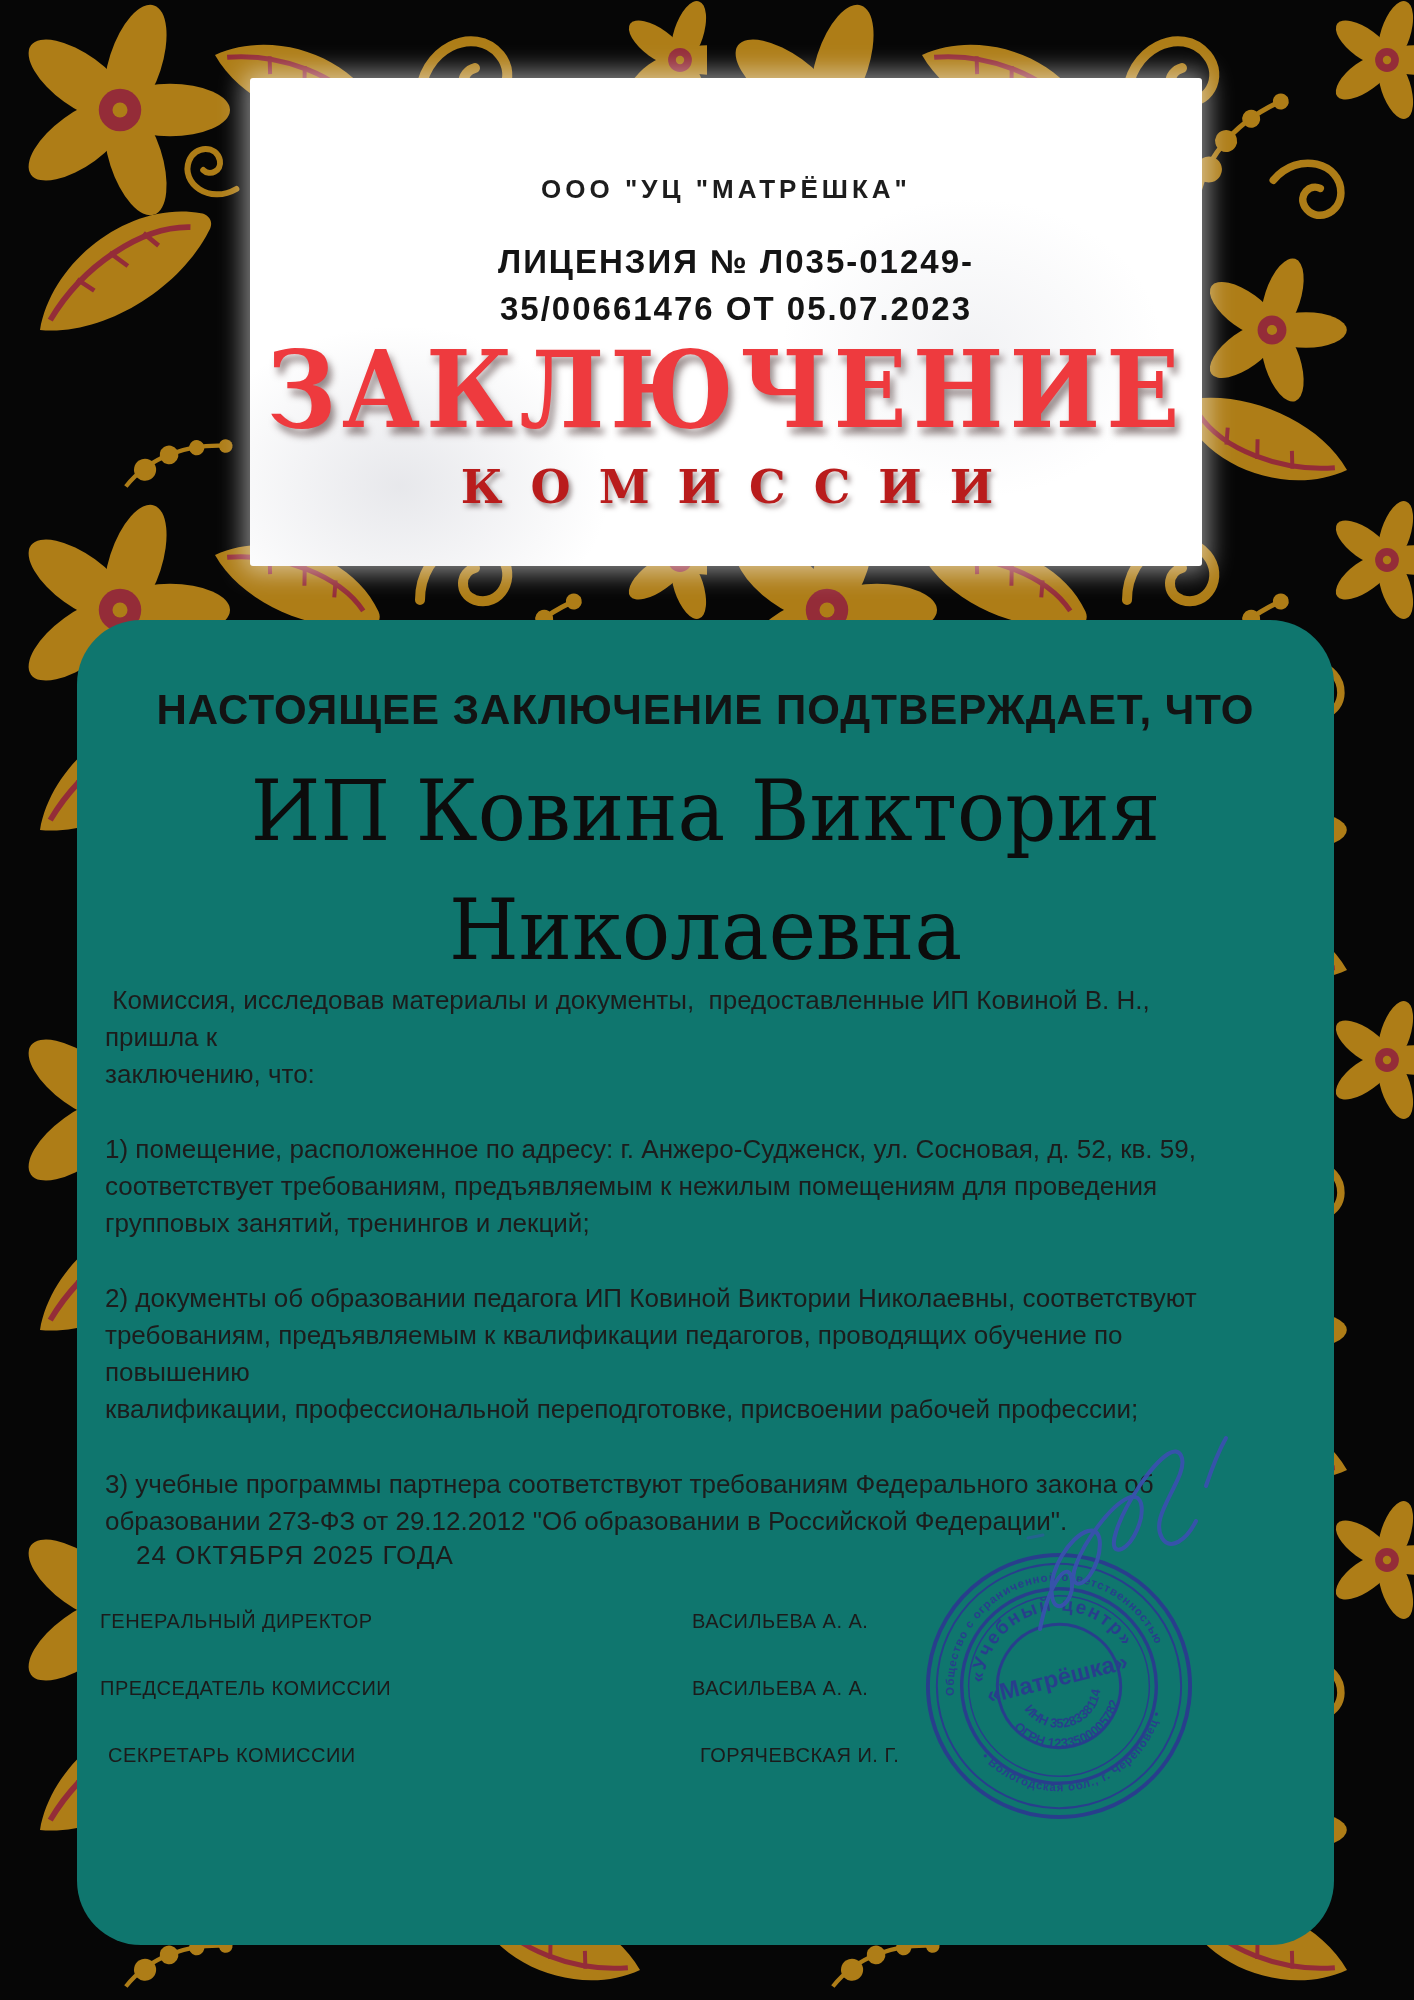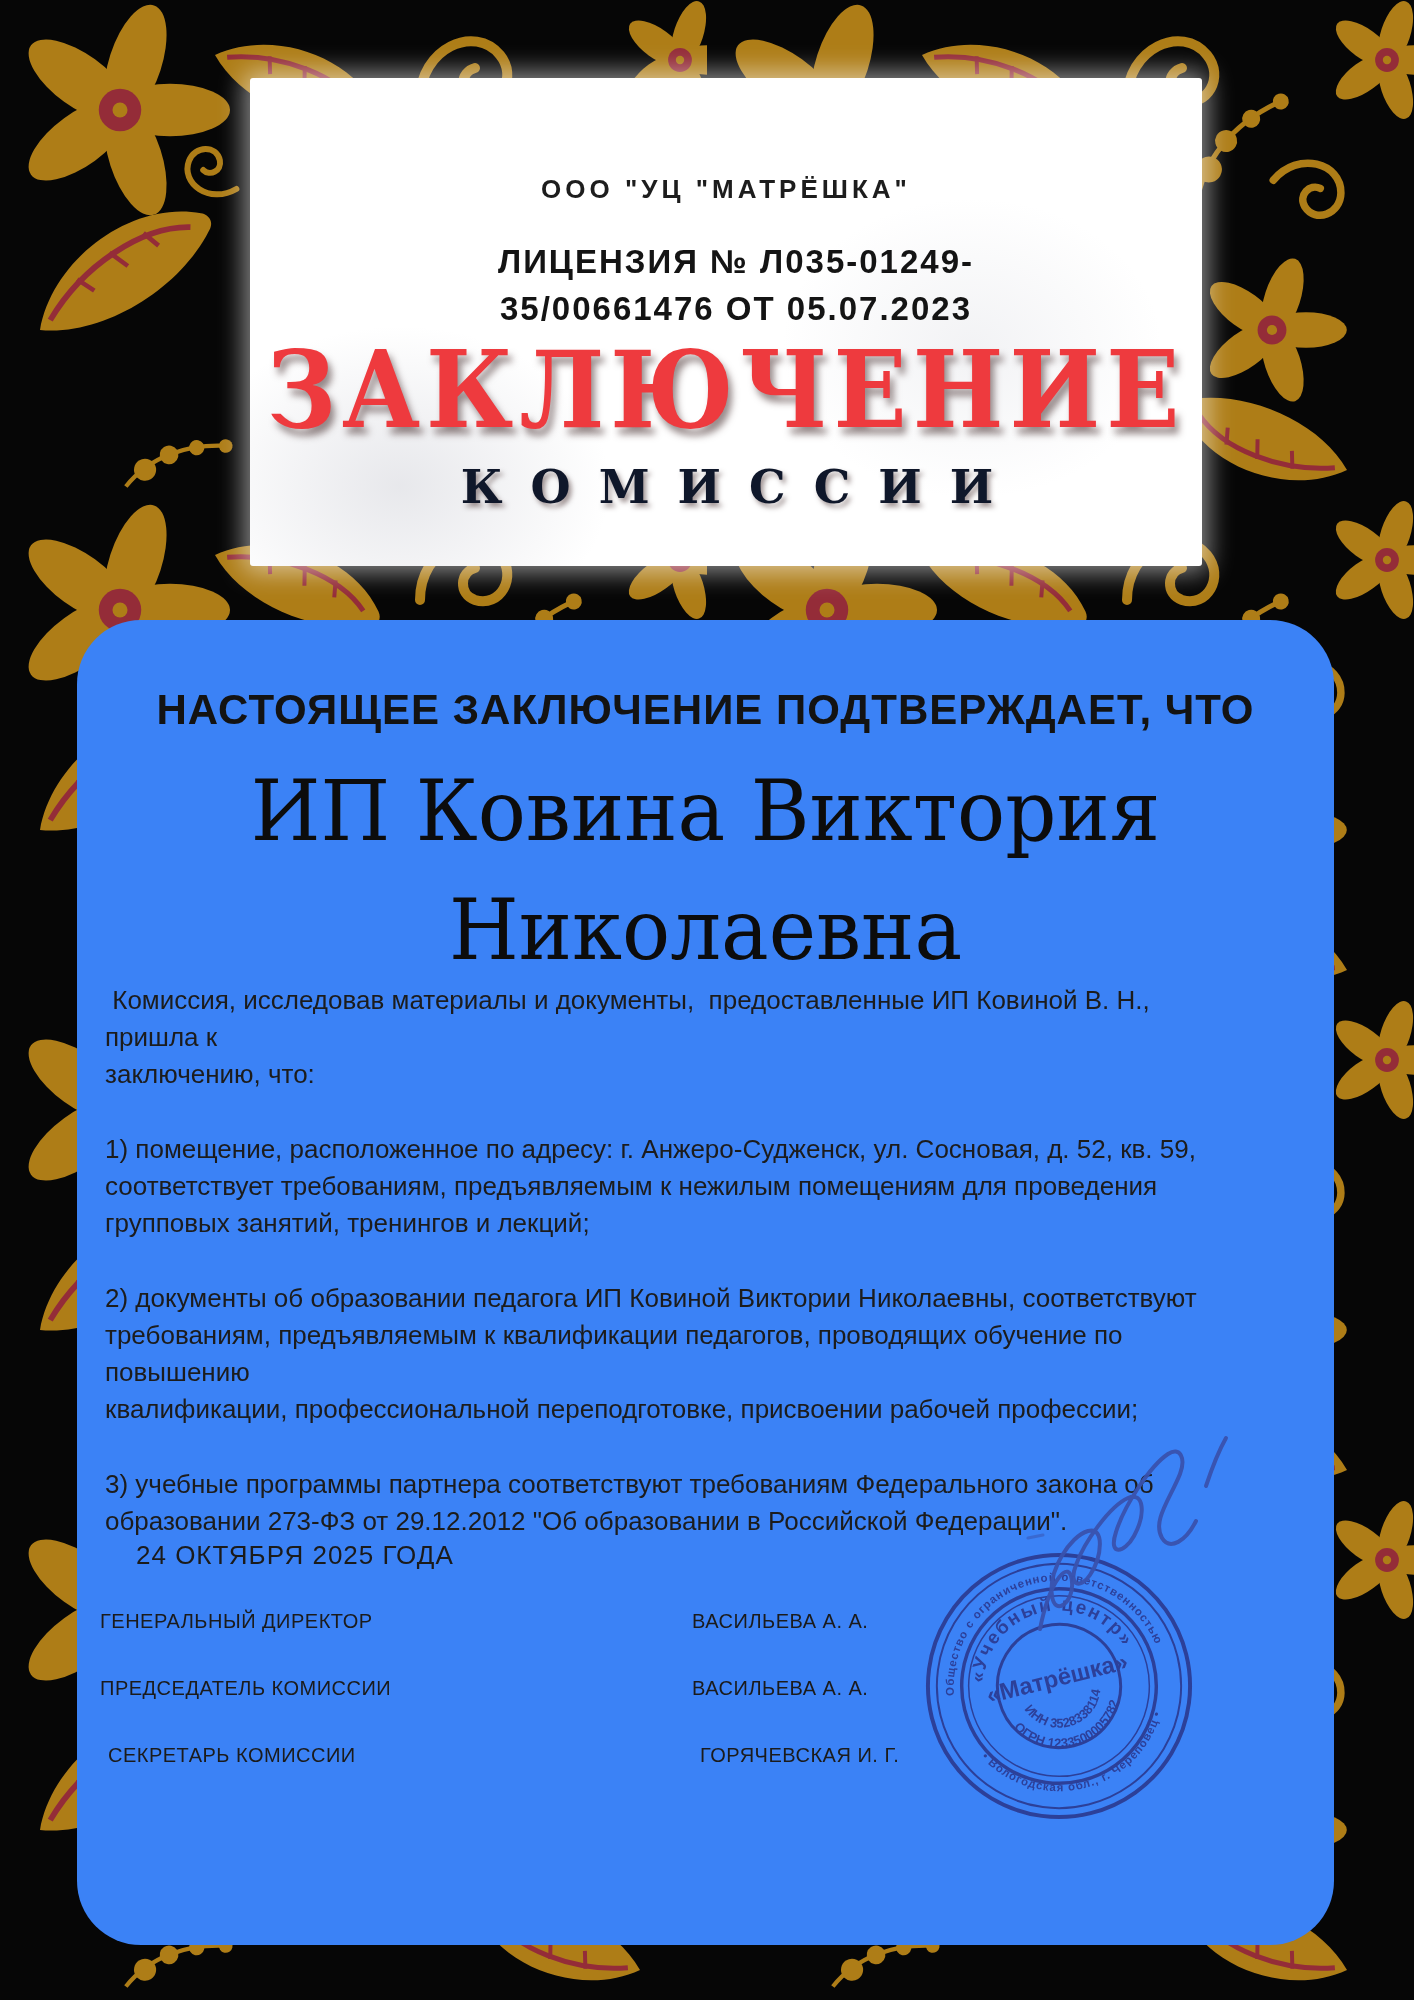--- a/index.html
+++ b/index.html
@@ -18,25 +18,25 @@
   .org-name{position:absolute;left:0;top:96px;width:100%;text-align:center;
        font-size:26px;font-weight:bold;letter-spacing:4px;color:#1d1d1d;}
   .license{position:absolute;left:0;top:160px;width:100%;text-align:center;
        font-size:33px;font-weight:bold;letter-spacing:2px;line-height:47px;color:#141414;padding-left:10px;}
   .big-title{position:absolute;left:0;top:248px;width:100%;text-align:center;
        font-family:"DejaVu Serif",serif;font-weight:bold;font-size:96px;letter-spacing:6px;
        color:#ee3a3e;transform:scaleY(1.12);transform-origin:top center;
        text-shadow:4px 6px 7px rgba(70,45,45,.55);white-space:nowrap;}
   .sub-title{position:absolute;left:0;top:382px;width:100%;text-align:center;
        font-family:"DejaVu Serif",serif;font-weight:bold;font-size:46px;letter-spacing:28px;
-       padding-left:30px;box-sizing:border-box;color:#0f172a;
+       padding-left:30px;box-sizing:border-box;color:#b91c1c;
        text-shadow:3px 4px 5px rgba(70,45,45,.5);}
   
   .body-card{position:absolute;left:77px;top:620px;width:1257px;height:1325px;
-       background:#3b82f6;border-radius:64px;z-index:2;}
+       background:#0f766e;border-radius:64px;z-index:2;}
   .confirm-line{position:absolute;left:0;top:66px;width:100%;text-align:center;
        font-size:42px;font-weight:bold;letter-spacing:1px;color:#131313;white-space:nowrap;}
   .recipient{position:absolute;left:0;top:132px;width:100%;text-align:center;
        font-family:"DejaVu Serif",serif;font-size:80px;line-height:112px;color:#0c0c0c;
        transform:scaleY(1.06);transform-origin:top center;}
   .paras{position:absolute;left:23px;top:362px;width:1140px;color:#1c1c1c;}
   .paras p{margin:0 0 38px 5px;font-size:26px;line-height:37px;white-space:pre-wrap;}
   .date-line{position:absolute;left:23px;top:920px;font-size:26px;letter-spacing:1px;color:#1b1b1b;margin-left:36px;}
   .sig-row{position:absolute;left:23px;width:1120px;height:34px;font-size:20px;
        letter-spacing:.5px;color:#1b1b1b;}

